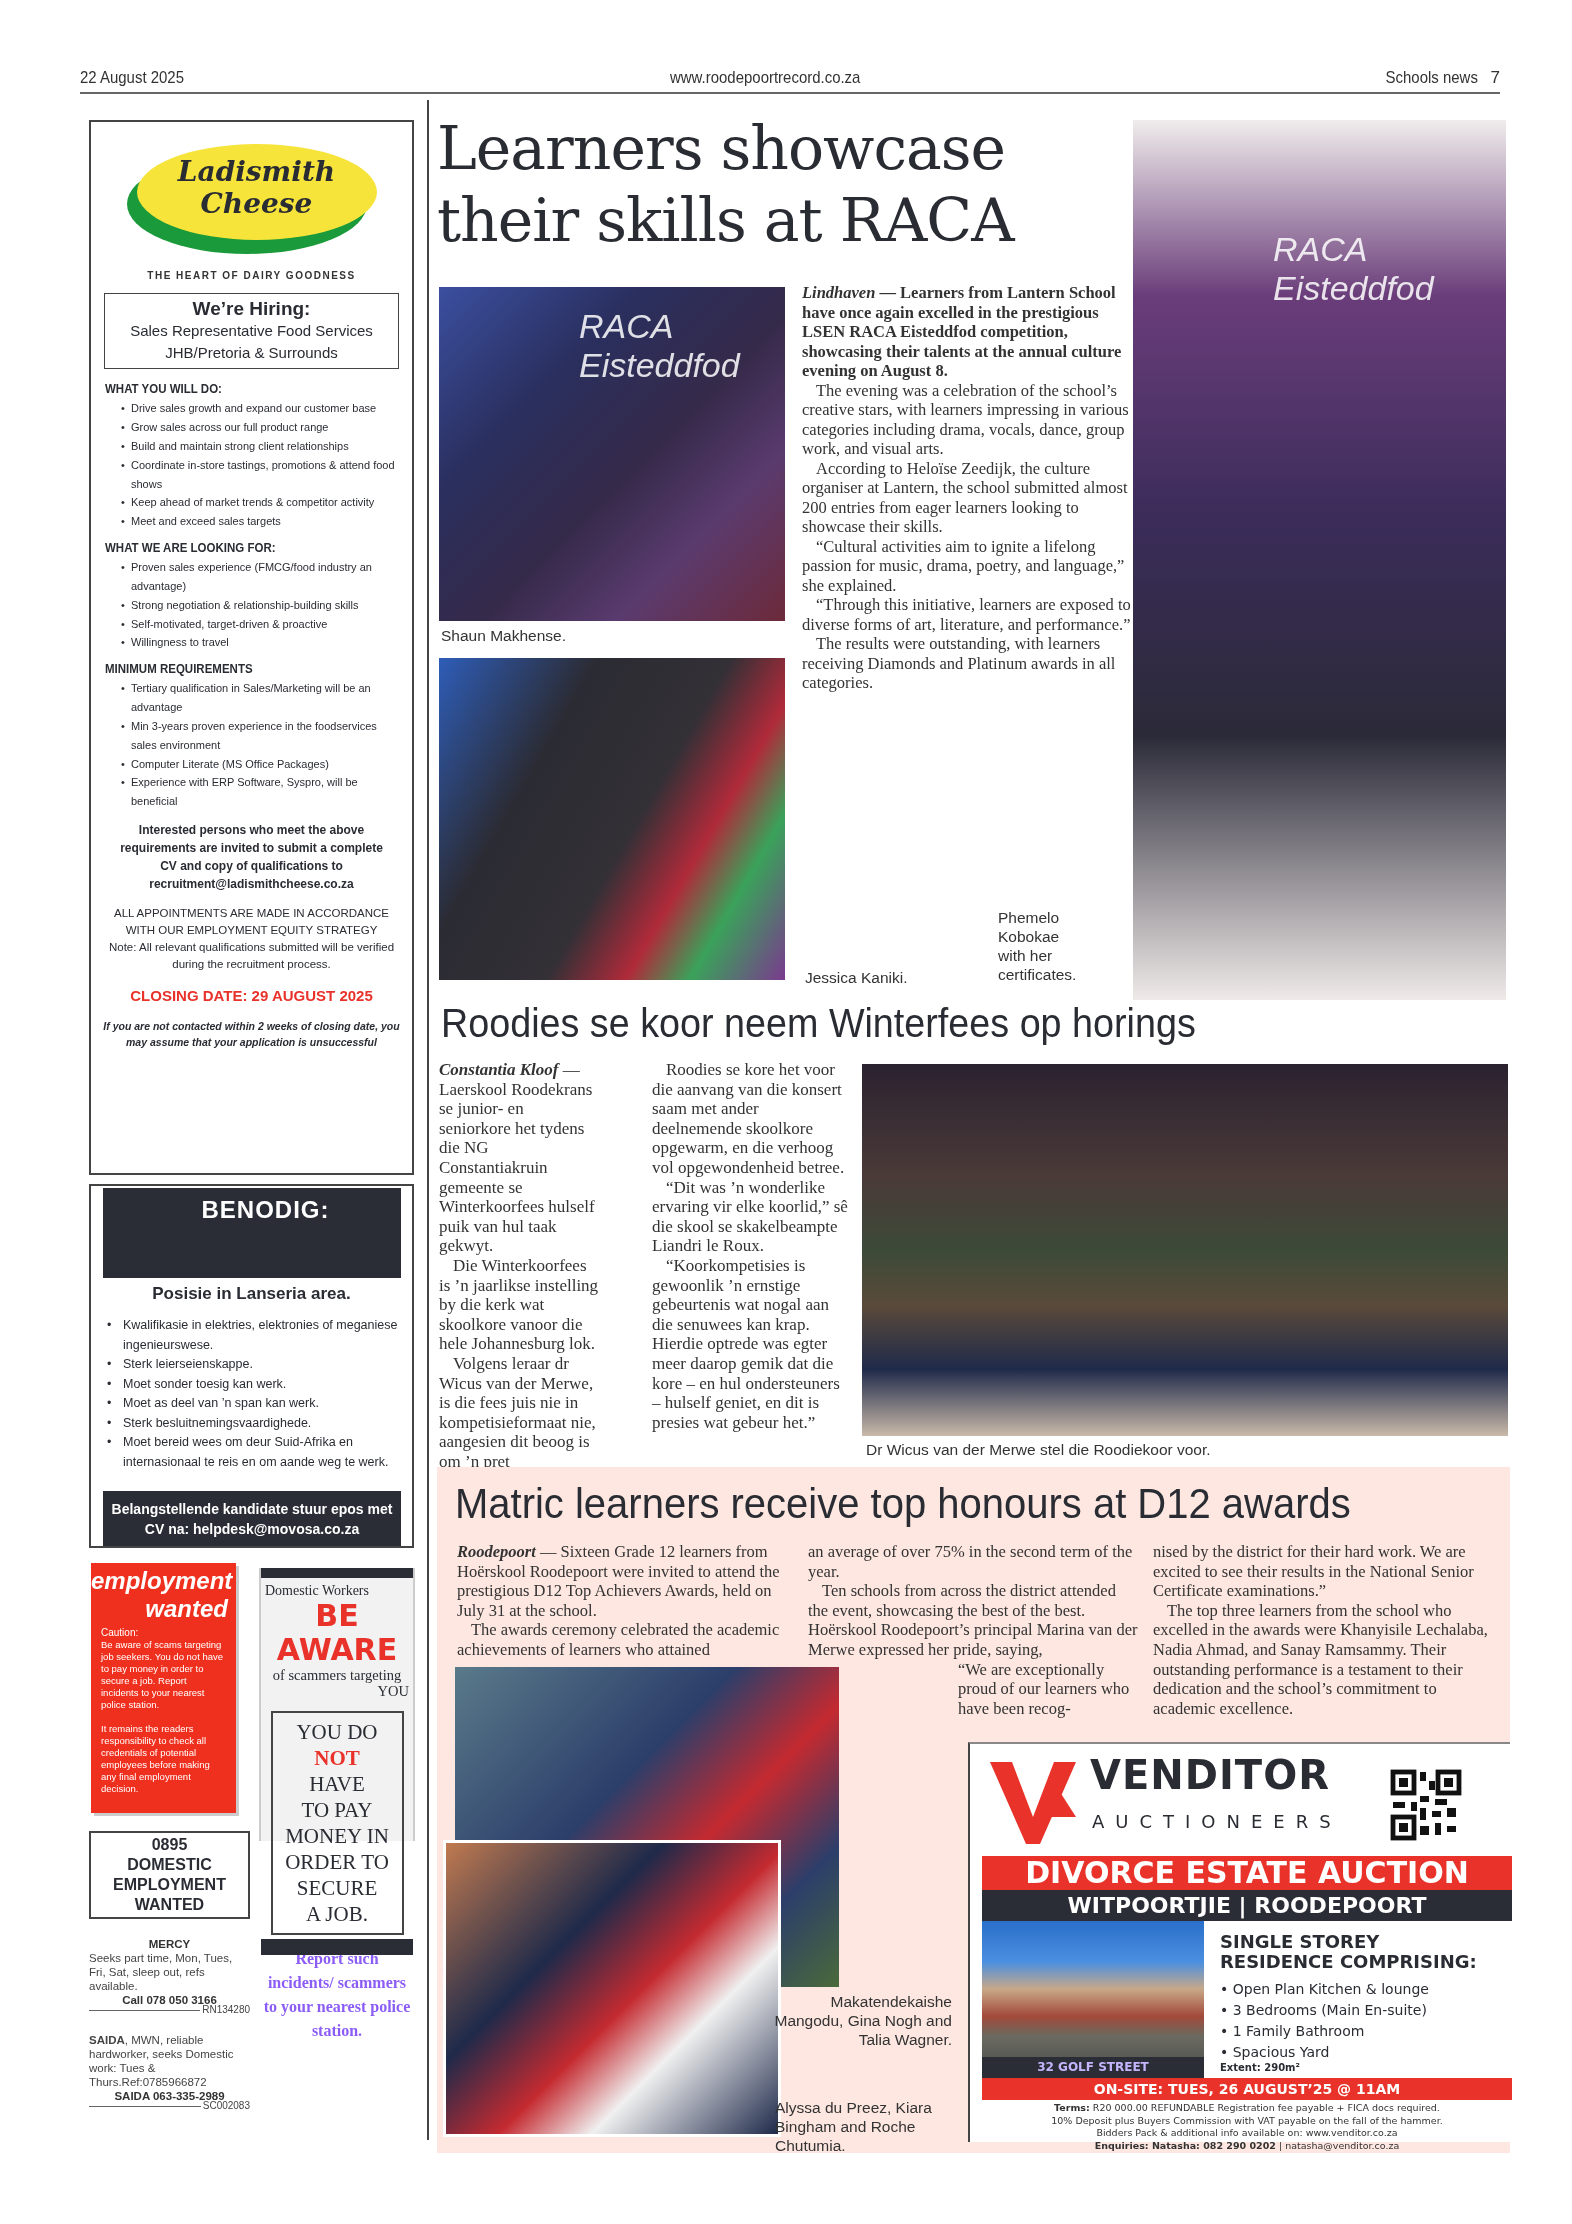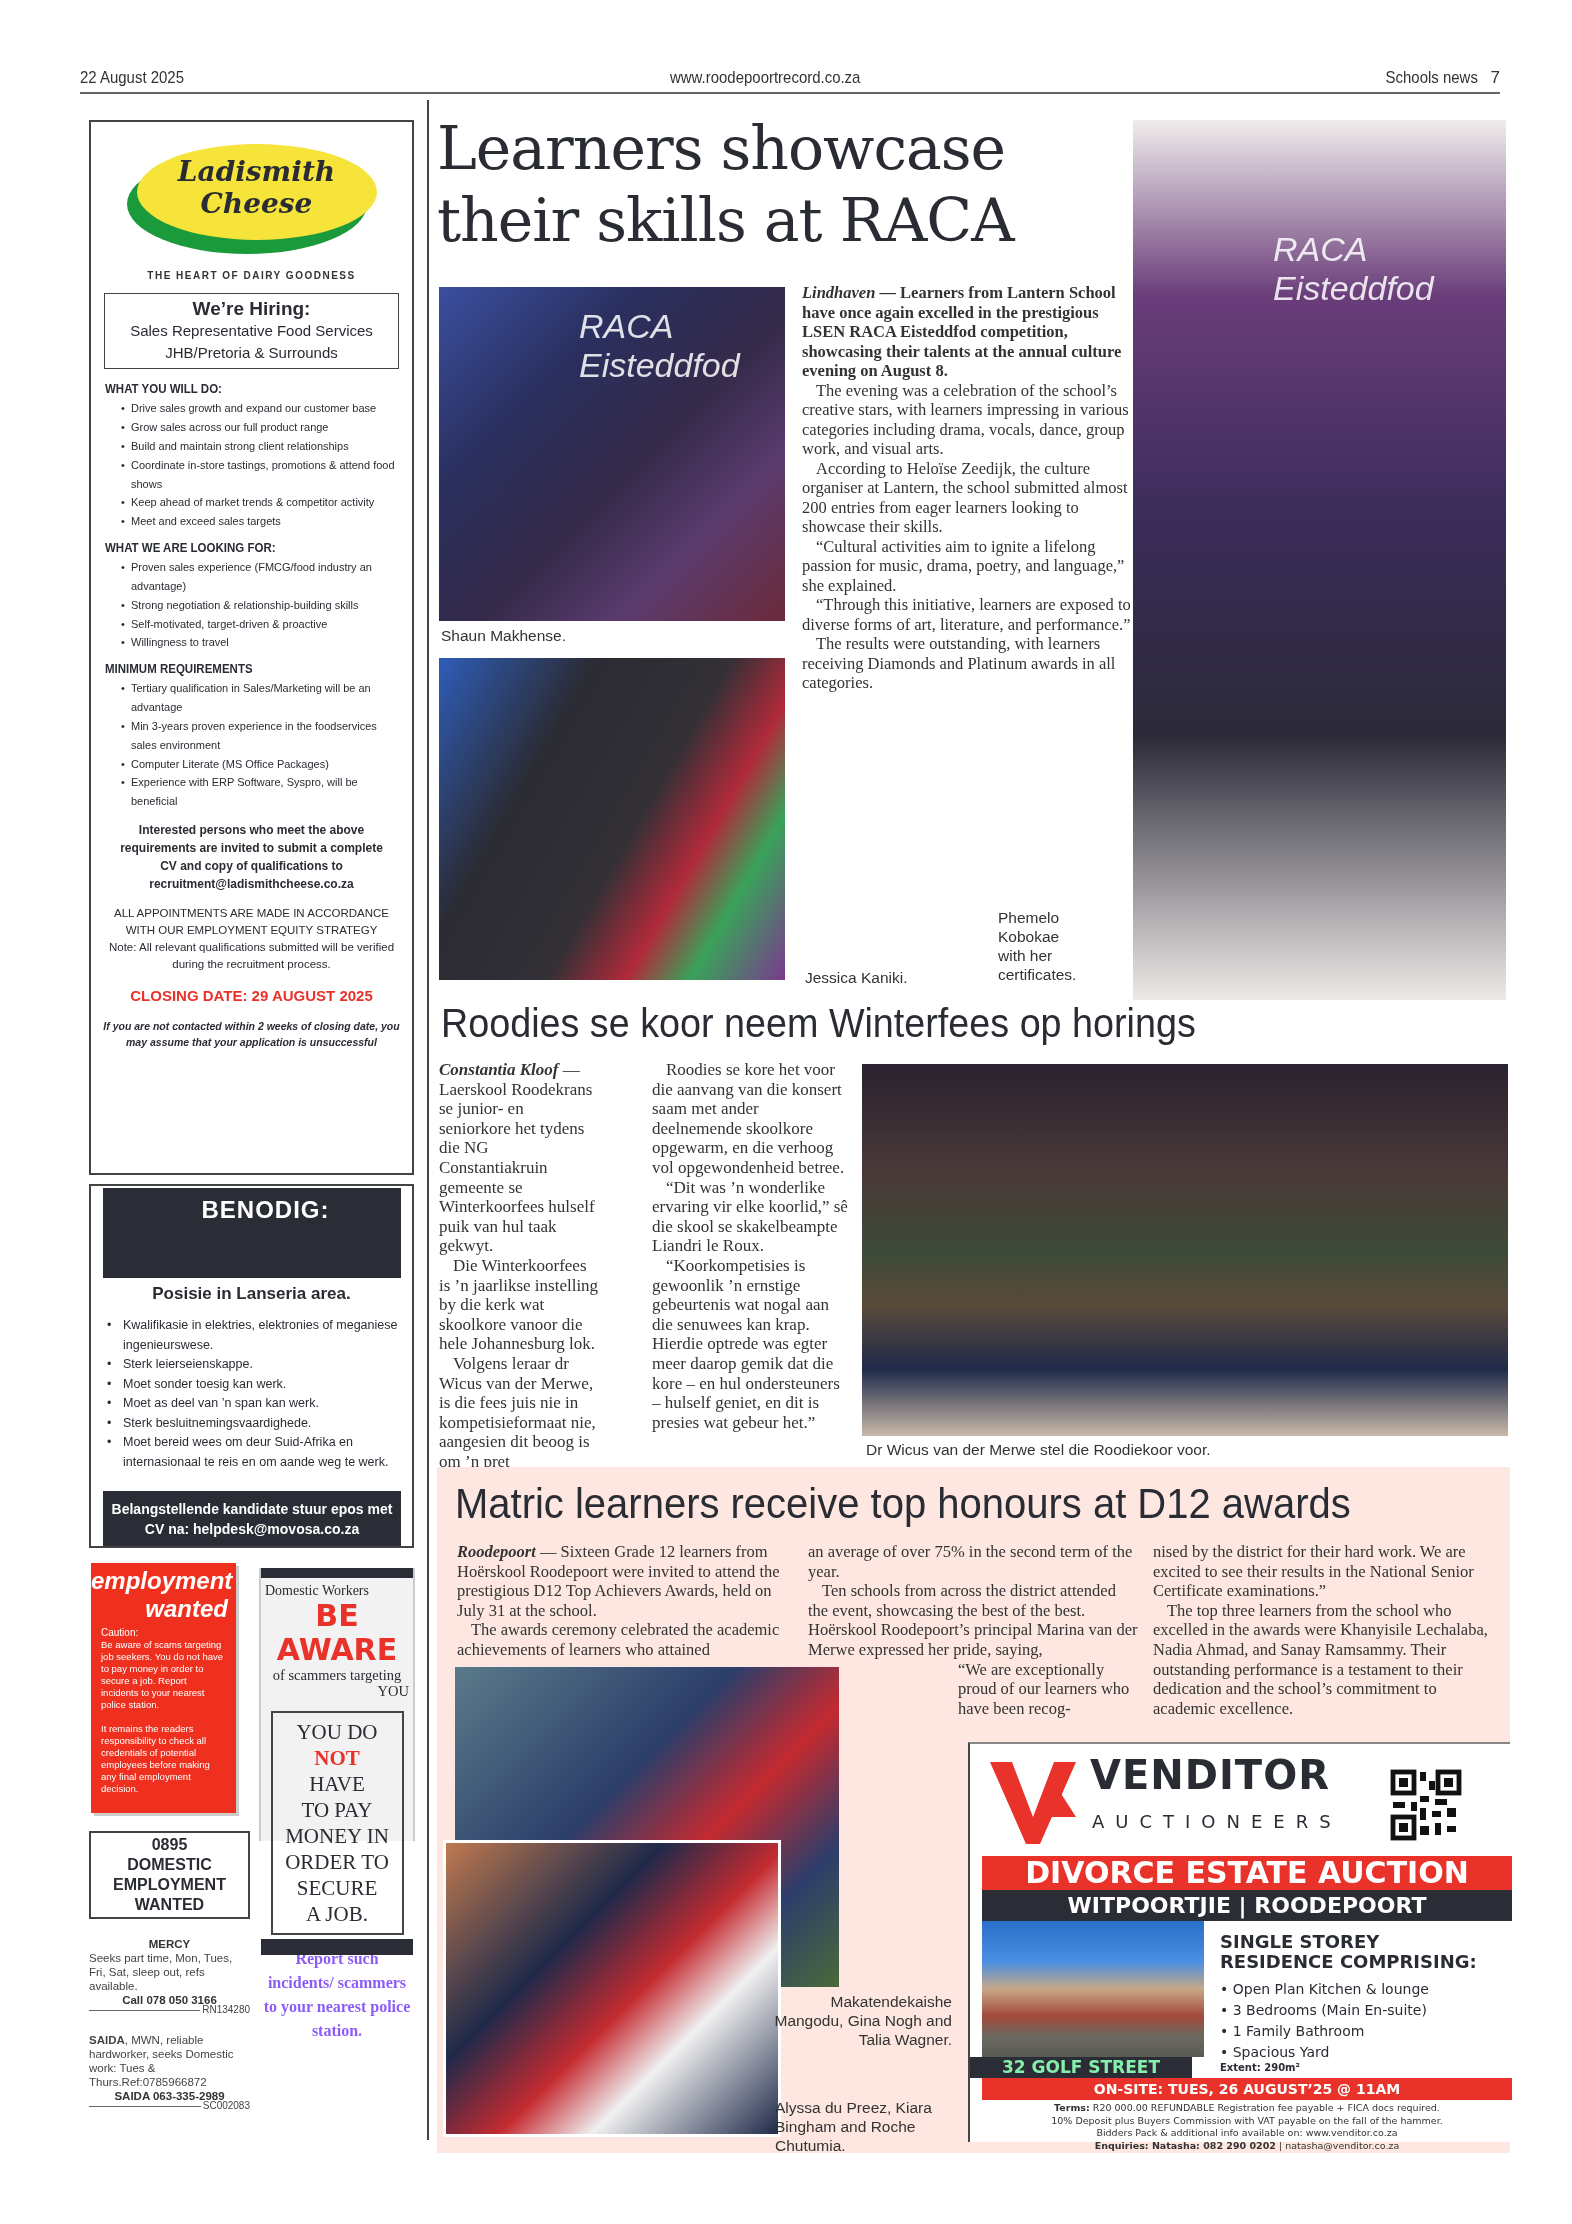--- a/index.html
+++ b/index.html
@@ -109,21 +109,21 @@
 
   
   .vend { position: absolute; left: 968px; top: 1742px; width: 542px; height: 400px; border-left: 2px solid #444; border-top: 2px solid #888; background: #fff; font-family: "DejaVu Sans", sans-serif; }
   .vend-logo { position: absolute; left: 20px; top: 18px; width: 86px; height: 82px; }
   .vend-name { position: absolute; left: 120px; top: 8px; font-size: 40px; font-weight: bold; color: #2a2c33; letter-spacing: 1px; }
   .vend-sub { position: absolute; left: 122px; top: 67px; font-size: 18px; letter-spacing: 11px; color: #2a2c33; }
   .vend-qr { position: absolute; left: 420px; top: 25px; width: 72px; height: 72px; }
   .vend-red1 { position: absolute; left: 12px; top: 112px; width: 530px; height: 34px; background: #e8322a; color: #fff; font-weight: bold; font-size: 30px; line-height: 34px; text-align: center; }
   .vend-dark1 { position: absolute; left: 12px; top: 146px; width: 530px; height: 31px; background: #2b2d36; color: #fff; font-weight: bold; font-size: 22px; line-height: 31px; text-align: center; }
   .vend-house { position: absolute; left: 12px; top: 177px; width: 222px; height: 136px; background: linear-gradient(180deg, #2a6fc9 0%, #4a8fe0 30%, #c8a888 50%, #a24a3a 70%, #6a6a60 85%, #5a5a55 100%); }
-  .vend-street { position: absolute; left: 0; top: 313px; width: 222px; height: 21px; background: #2b2d36; color: #86efac; font-weight: bold; font-size: 17px; line-height: 21px; text-align: center; }
+  .vend-street { position: absolute; left: 12px; top: 313px; width: 222px; height: 21px; background: #2b2d36; color: #c4b5fd; font-weight: bold; font-size: 12px; line-height: 21px; text-align: center; }
   .vend-title { position: absolute; left: 250px; top: 188px; font-size: 18px; font-weight: bold; line-height: 20px; color: #2a2c33; }
   .vend-list { position: absolute; left: 250px; top: 235px; list-style: none; font-size: 14px; line-height: 21px; color: #2a2c33; }
   .vend-list li:before { content: "• "; }
   .vend-extent { position: absolute; left: 250px; top: 318px; font-size: 10px; font-weight: bold; color: #2a2c33; }
   .vend-red2 { position: absolute; left: 12px; top: 334px; width: 530px; height: 22px; background: #e8322a; color: #fff; font-weight: bold; font-size: 14px; line-height: 22px; text-align: center; }
   .vend-terms { position: absolute; left: 12px; top: 358px; width: 530px; text-align: center; font-size: 9.5px; line-height: 12.5px; color: #333; }
   .vend-terms b { font-weight: bold; }
 </style>
 </head>
 <body>

